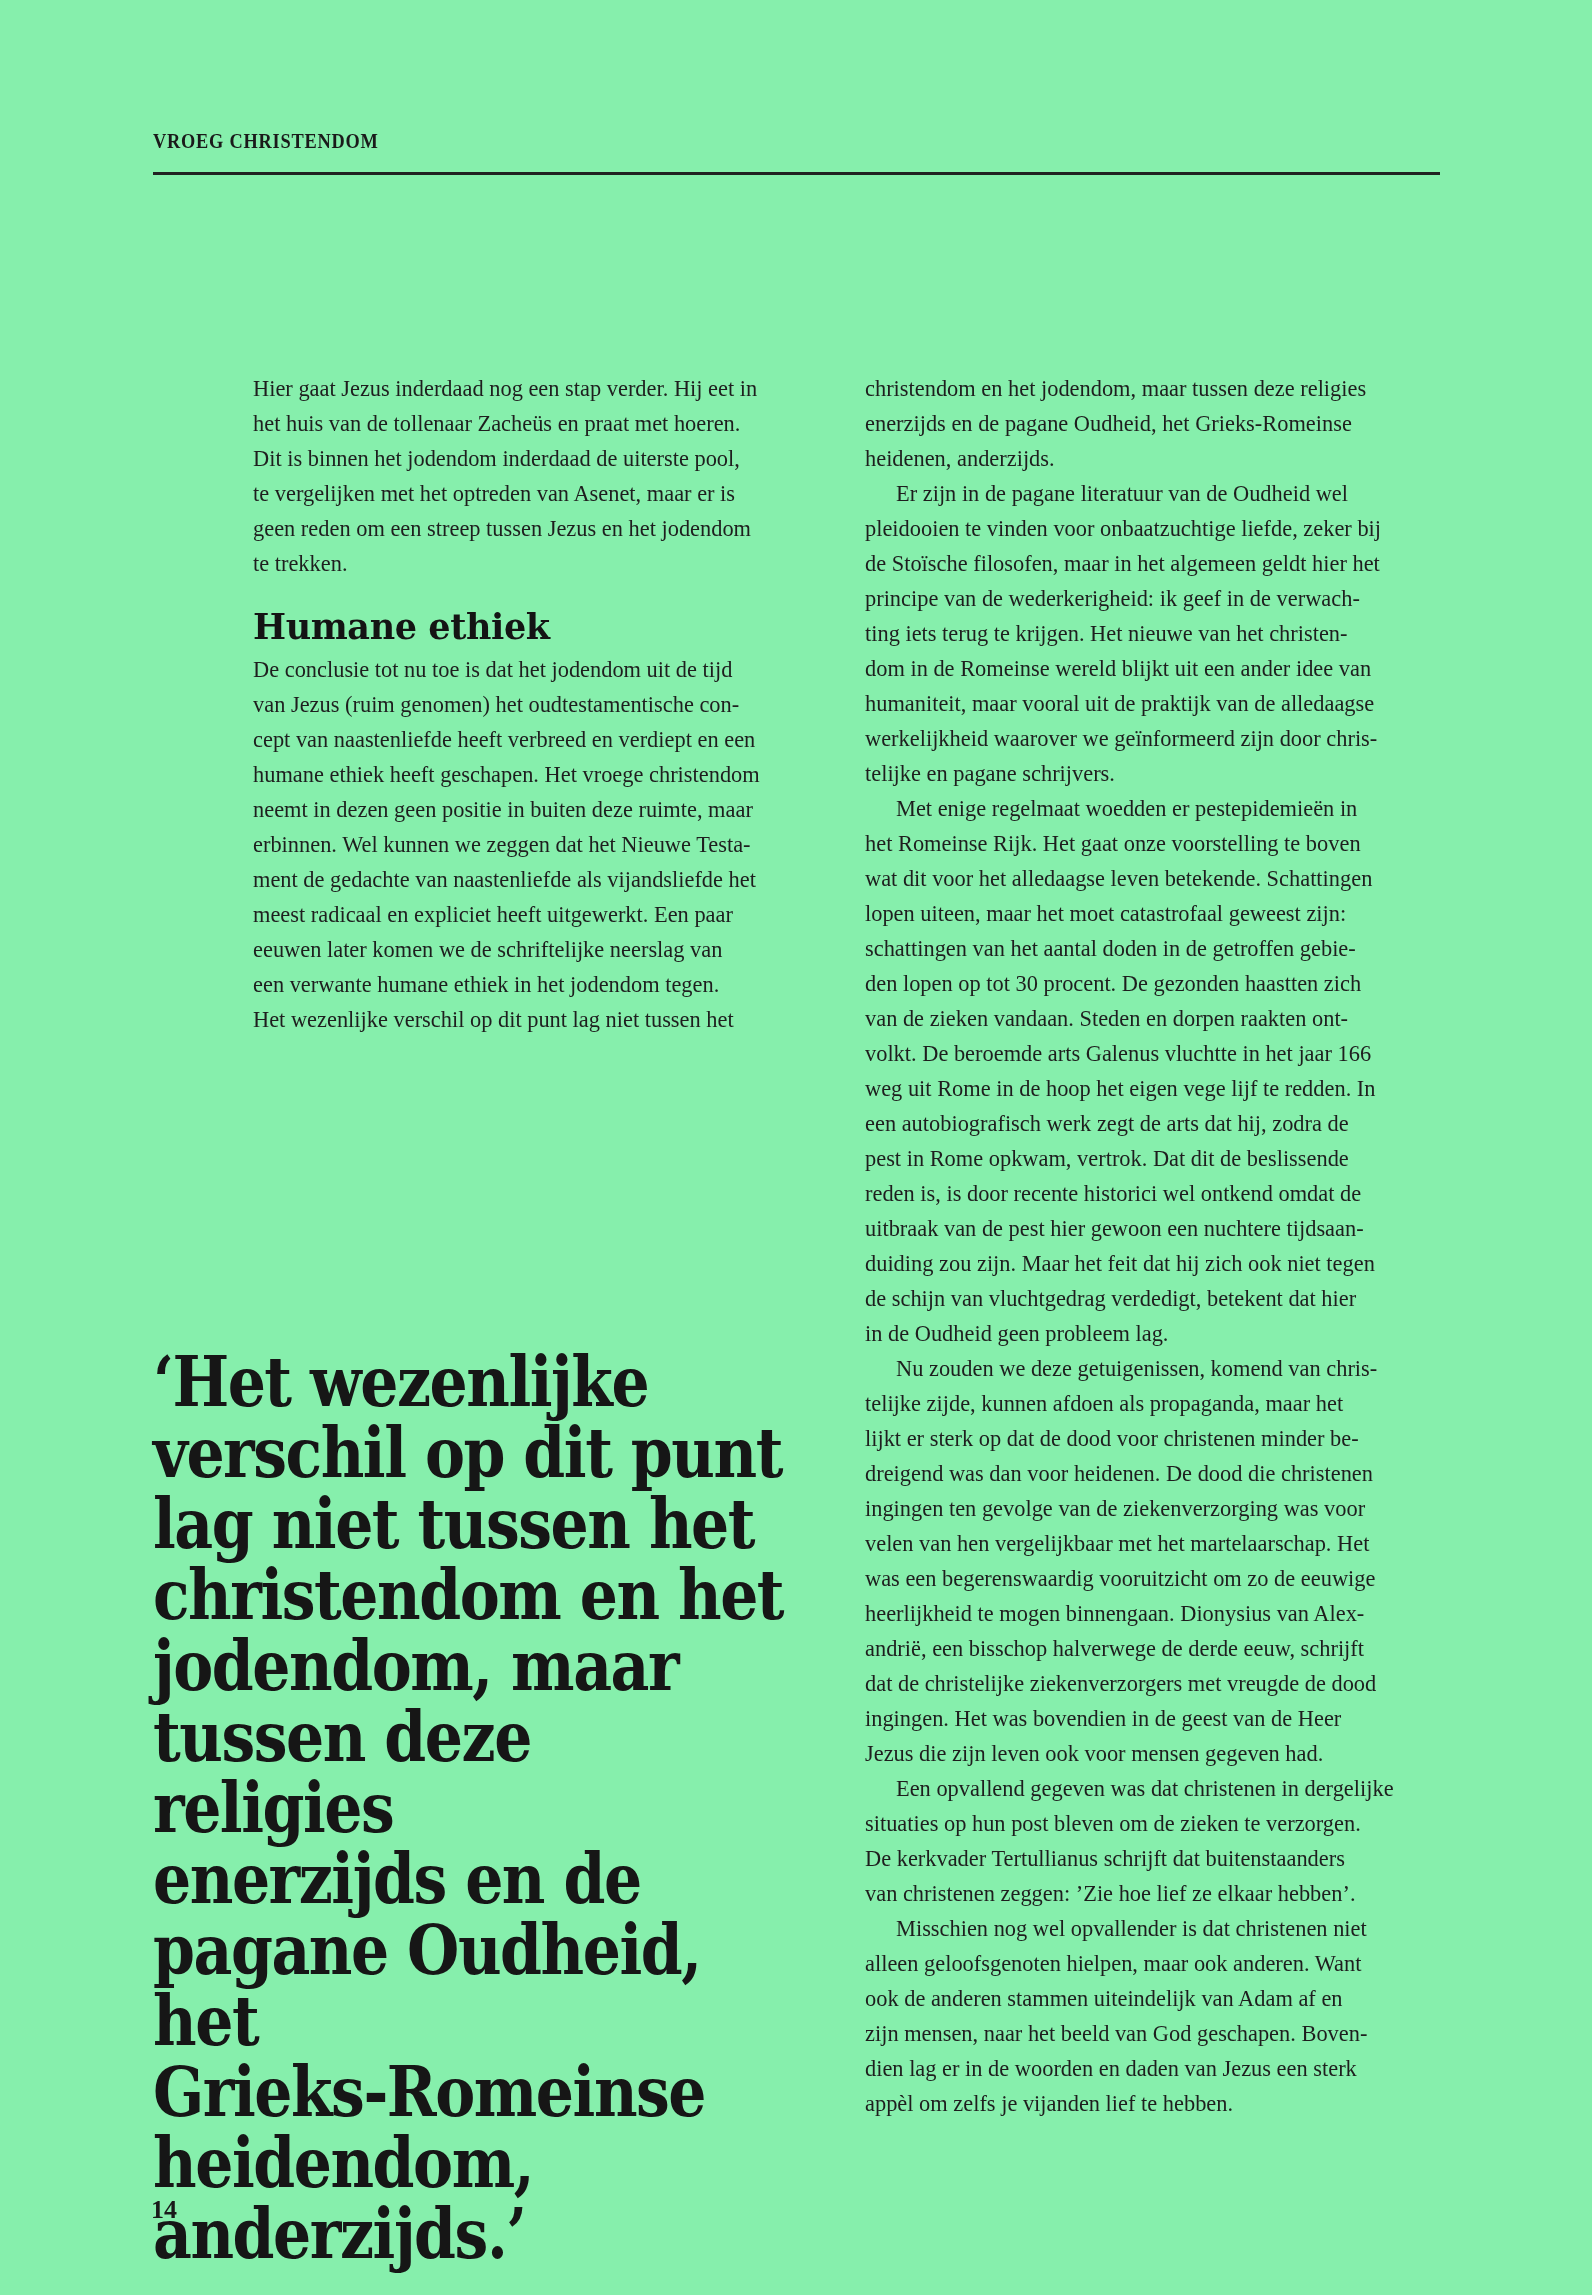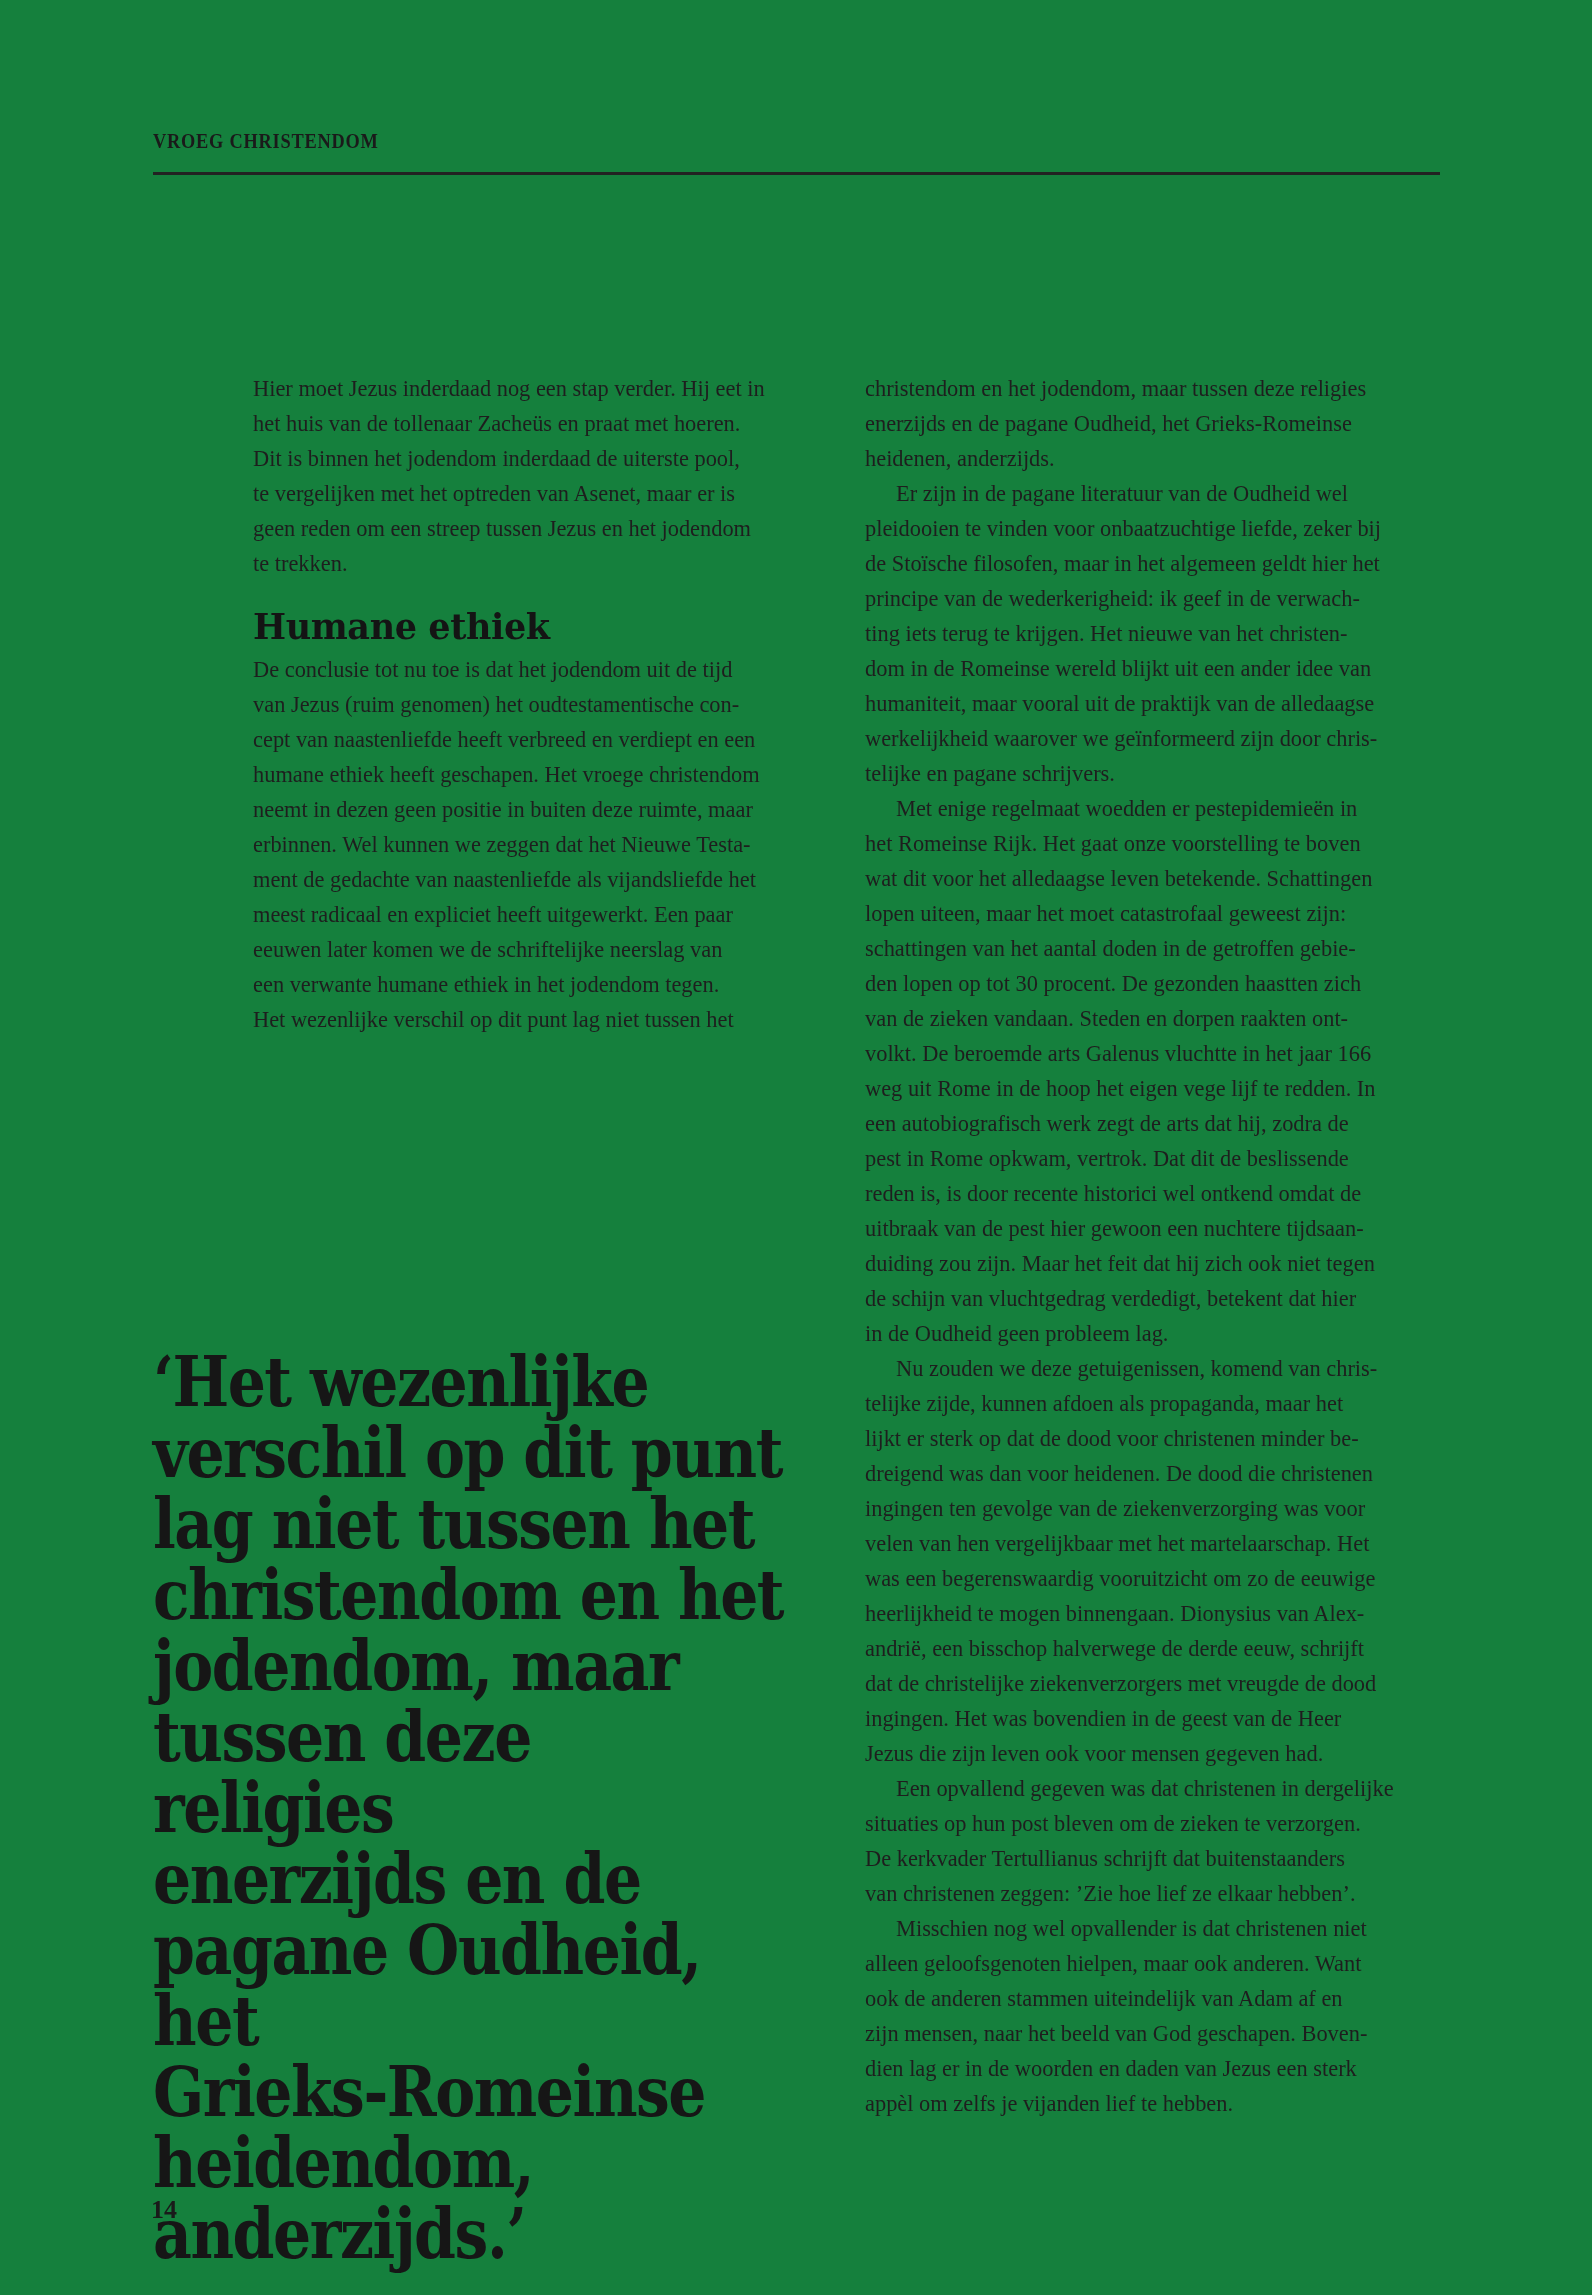--- a/index.html
+++ b/index.html
@@ -1,21 +1,21 @@
 <!DOCTYPE html>
 <html style="font-size:14px"><head>
 <meta charset="utf-8">
 <style>
   html, body { margin: 0; padding: 0; background: #e8e8e8; }
   .page {
     position: relative;
     width: 1592px;
     height: 2295px;
     margin: 0 auto;
-    background: #15803d;
+    background: #86efac;
     font-family: "Liberation Serif", serif;
     color: #1e1e1e;
     overflow: hidden;
   }
   .kicker {
     position: absolute;
     left: 153px;
     top: 129px;
     font-size: 21.6px;
     font-weight: bold;
@@ -85,21 +85,21 @@
 </head>
 <body>
 
 <div class="page">
 
   <div class="kicker">VROEG CHRISTENDOM</div>
 
   <div class="rule"></div>
 
   <div class="col col-left">
-    <p class="body-par">Hier moet Jezus inderdaad nog een stap verder. Hij eet in
+    <p class="body-par">Hier gaat Jezus inderdaad nog een stap verder. Hij eet in
 het huis van de tollenaar Zacheüs en praat met hoeren.
 Dit is binnen het jodendom inderdaad de uiterste pool,
 te vergelijken met het optreden van Asenet, maar er is
 geen reden om een streep tussen Jezus en het jodendom
 te trekken.</p>
     <h2 class="subhead">Humane ethiek</h2>
     <p class="body-par">De conclusie tot nu toe is dat het jodendom uit de tijd
 van Jezus (ruim genomen) het oudtestamentische con-
 cept van naastenliefde heeft verbreed en verdiept en een
 humane ethiek heeft geschapen. Het vroege christendom

